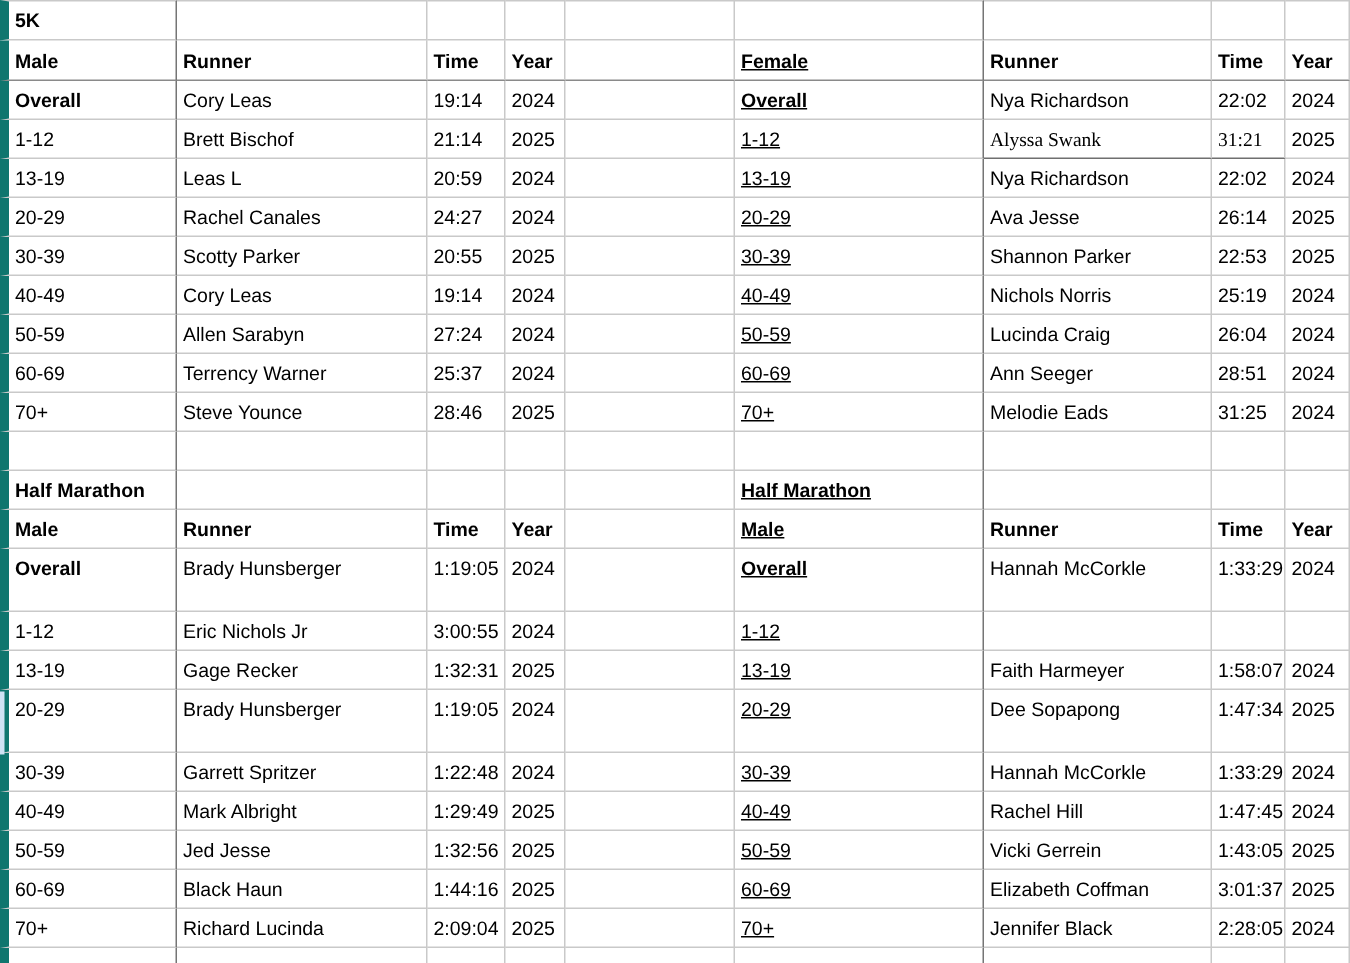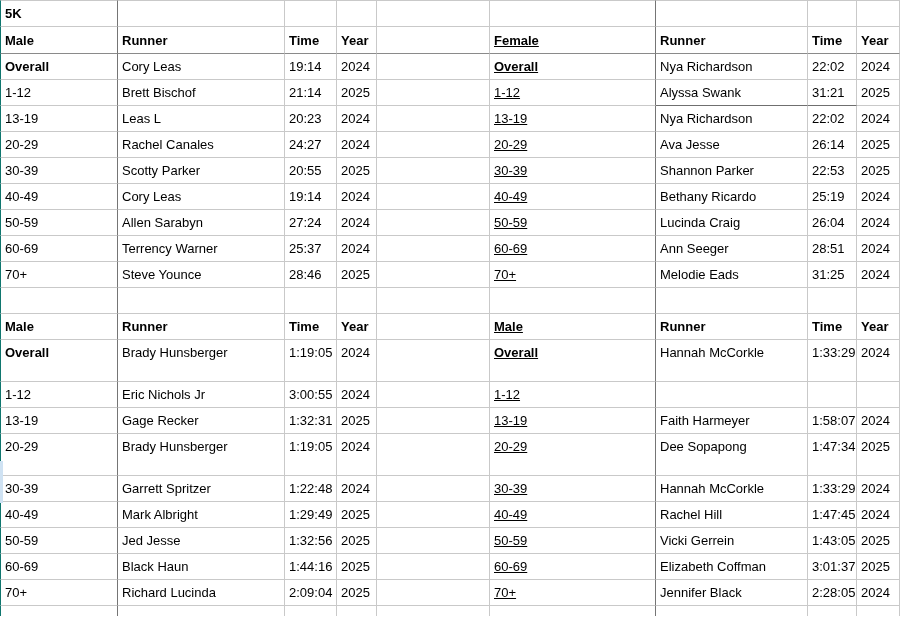--- a/index.html
+++ b/index.html
@@ -14,26 +14,26 @@
   }
   td {
     border-right:1px solid #c9c9c9;
     border-bottom:1px solid #c9c9c9;
     font-size:13px; color:#000;
     padding:0 2px 0 4px;
     vertical-align:middle;
     overflow:hidden; white-space:nowrap;
   }
   tr:first-child td { border-top:1px solid #c9c9c9; }
-  td:first-child { border-left:1px solid #0f766e; }
+  td:first-child { border-left:6px solid #0f766e; }
   
   td:nth-child(1) { border-right-color:#757575; }   
   td:nth-child(6) { border-right-color:#757575;text-decoration:underline; }   
   tr.frozen td { border-bottom-color:#8a8a8a; }     
-  td.dark-bottom { border-bottom-color:#6f6f6f; }   
+  td.dark-bottom { border-bottom-color:#6f6f6f;font-family:Liberation Serif, serif; }   
   tr.tall td { vertical-align:top; padding-top:5px; }
   tr.partial td { border-bottom:none; }
   .b { font-weight:700; }
   .selection-strip { position:absolute; left:0; width:3px; z-index:2; }
 </style>
 </head>
 <body>
 
 <table class="sheet">
   <colgroup>
@@ -88,21 +88,21 @@
         <td>2025</td>
         <td></td>
         <td>1-12</td>
         <td class="dark-bottom">Alyssa Swank</td>
         <td class="dark-bottom">31:21</td>
         <td>2025</td>
       </tr>
       <tr style="height: 26px;">
         <td>13-19</td>
         <td>Leas L</td>
-        <td>20:23</td>
+        <td>20:59</td>
         <td>2024</td>
         <td></td>
         <td>13-19</td>
         <td>Nya Richardson</td>
         <td>22:02</td>
         <td>2024</td>
       </tr>
       <tr style="height: 26px;">
         <td>20-29</td>
         <td>Rachel Canales</td>
@@ -125,21 +125,21 @@
         <td>22:53</td>
         <td>2025</td>
       </tr>
       <tr style="height: 26px;">
         <td>40-49</td>
         <td>Cory Leas</td>
         <td>19:14</td>
         <td>2024</td>
         <td></td>
         <td>40-49</td>
-        <td>Bethany Ricardo</td>
+        <td>Nichols Norris</td>
         <td>25:19</td>
         <td>2024</td>
       </tr>
       <tr style="height: 26px;">
         <td>50-59</td>
         <td>Allen Sarabyn</td>
         <td>27:24</td>
         <td>2024</td>
         <td></td>
         <td>50-59</td>
@@ -169,20 +169,31 @@
         <td>31:25</td>
         <td>2024</td>
       </tr>
       <tr style="height: 26px;">
         <td></td>
         <td></td>
         <td></td>
         <td></td>
         <td></td>
         <td></td>
+        <td></td>
+        <td></td>
+        <td></td>
+      </tr>
+      <tr style="height: 26px;">
+        <td class="b">Half Marathon</td>
+        <td></td>
+        <td></td>
+        <td></td>
+        <td></td>
+        <td class="b">Half Marathon</td>
         <td></td>
         <td></td>
         <td></td>
       </tr>
       <tr style="height: 26px;">
         <td class="b">Male</td>
         <td class="b">Runner</td>
         <td class="b">Time</td>
         <td class="b">Year</td>
         <td></td>

